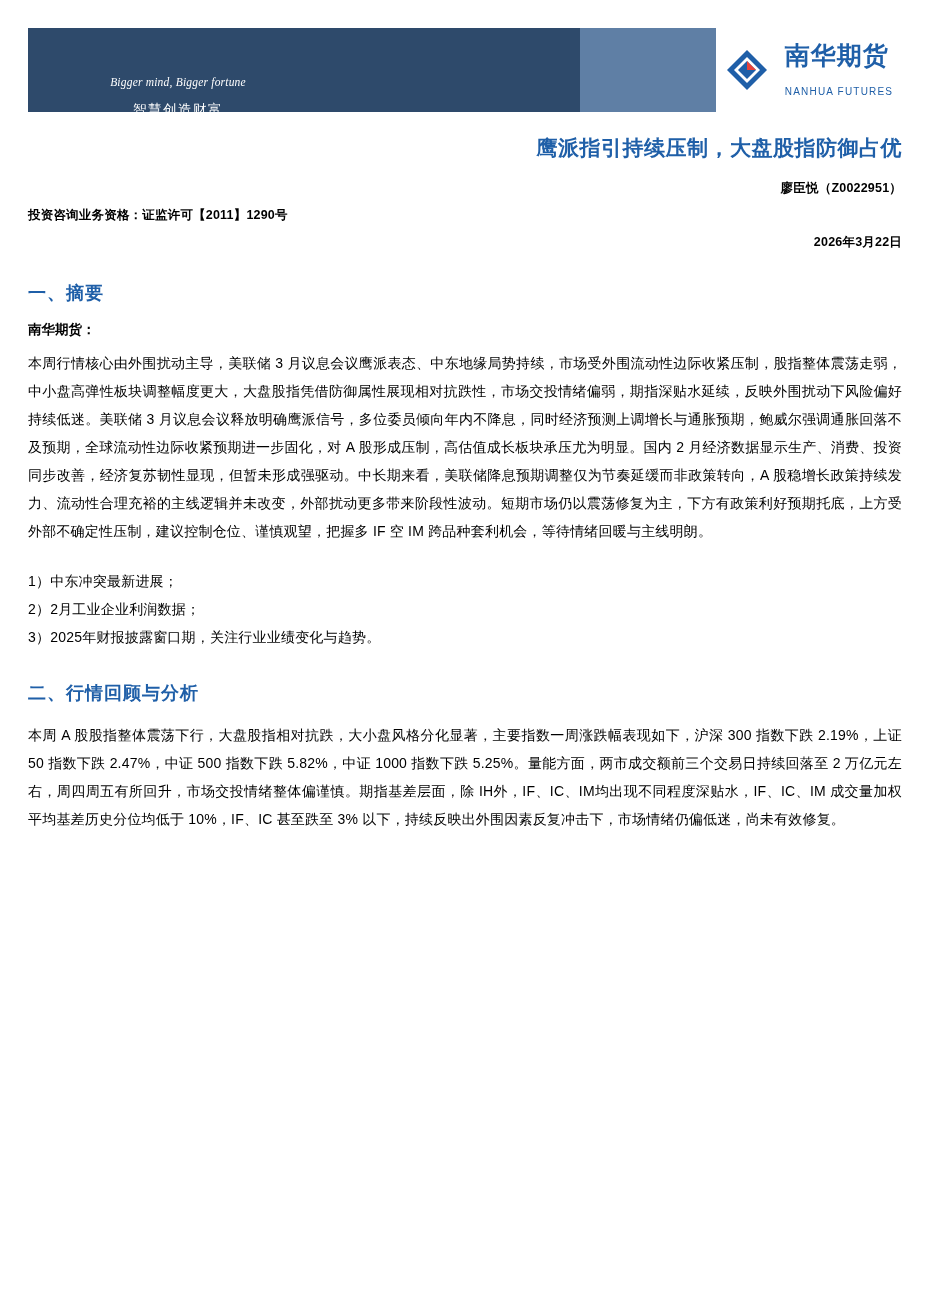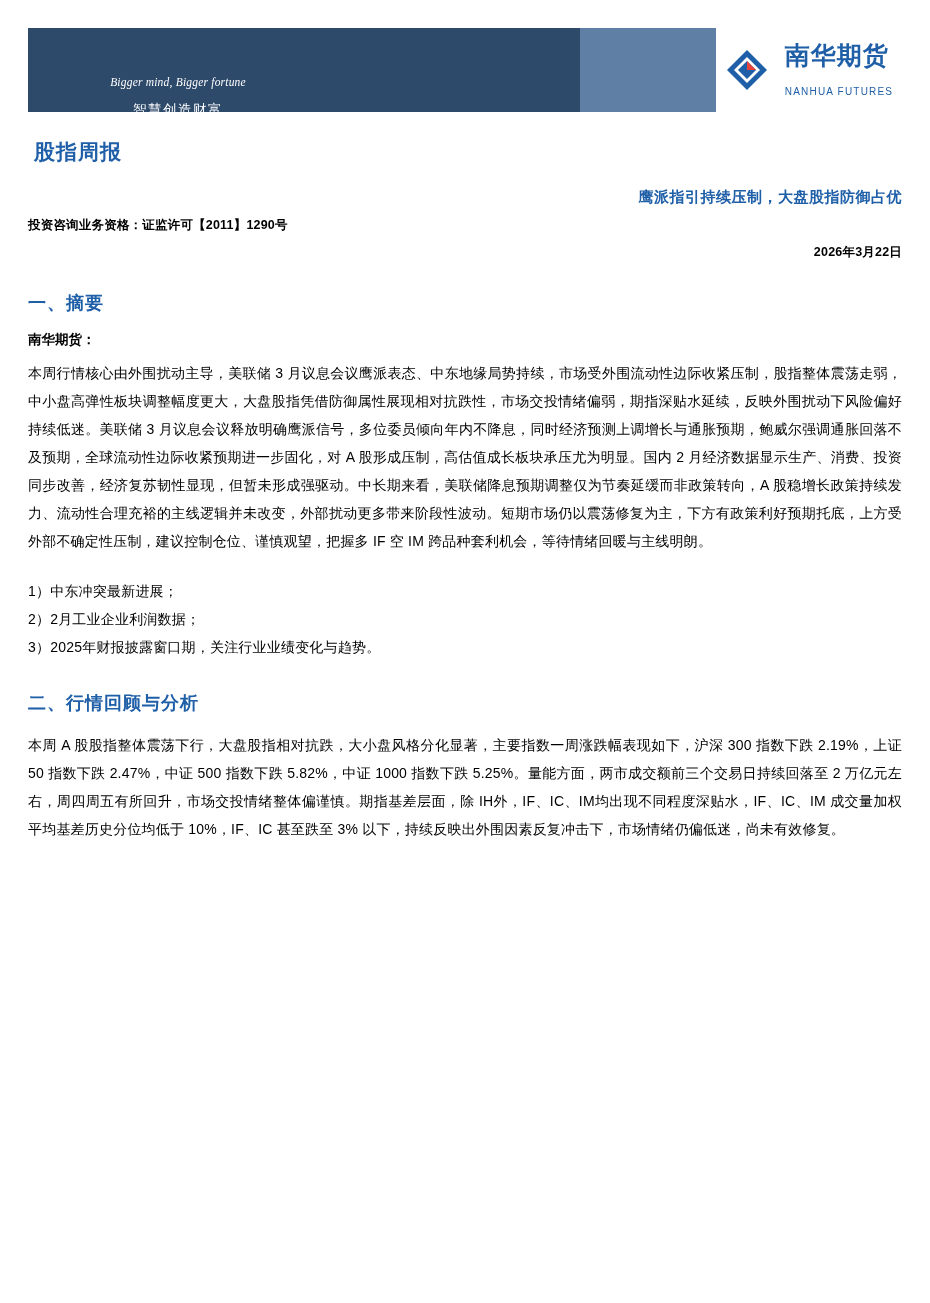--- a/index.html
+++ b/index.html
@@ -97,21 +97,21 @@
   }
   .doc-type {
     color: #1f5fa8;
     font-size: 21px;
     font-weight: bold;
     margin: 26px 0 0 6px;
     letter-spacing: 1px;
   }
   .doc-title {
     color: #1f5fa8;
-    font-size: 15px;
+    font-size: 21px;
     font-weight: bold;
     text-align: right;
     margin-top: 22px;
     letter-spacing: 0.5px;
   }
   .byline {
     text-align: right;
     font-size: 12.5px;
     font-weight: bold;
     margin-top: 18px;
@@ -184,22 +184,22 @@
         <span class="logo-text">
           <span class="logo-cn">南华期货</span>
           <div class="logo-en">NANHUA FUTURES</div>
         </span>
       </div>
     </div>
   </div>
 
   <div class="content">
 
-    <div class="doc-type">股指周报</div>
     <div class="doc-title">鹰派指引持续压制，大盘股指防御占优</div>
+    <div class="byline">廖臣悦（Z0022951）</div>
     <div class="qualification">投资咨询业务资格：证监许可【2011】1290号</div>
     <div class="docdate">2026年3月22日</div>
 
     <div class="section-heading">一、摘要</div>
     <div class="sub-label">南华期货：</div>
     <div class="para">本周行情核心由外围扰动主导，美联储 3 月议息会议鹰派表态、中东地缘局势持续，市场受外围流动性边际收紧压制，股指整体震荡走弱，中小盘高弹性板块调整幅度更大，大盘股指凭借防御属性展现相对抗跌性，市场交投情绪偏弱，期指深贴水延续，反映外围扰动下风险偏好持续低迷。美联储 3 月议息会议释放明确鹰派信号，多位委员倾向年内不降息，同时经济预测上调增长与通胀预期，鲍威尔强调通胀回落不及预期，全球流动性边际收紧预期进一步固化，对 A 股形成压制，高估值成长板块承压尤为明显。国内 2 月经济数据显示生产、消费、投资同步改善，经济复苏韧性显现，但暂未形成强驱动。中长期来看，美联储降息预期调整仅为节奏延缓而非政策转向，A 股稳增长政策持续发力、流动性合理充裕的主线逻辑并未改变，外部扰动更多带来阶段性波动。短期市场仍以震荡修复为主，下方有政策利好预期托底，上方受外部不确定性压制，建议控制仓位、谨慎观望，把握多 IF 空 IM 跨品种套利机会，等待情绪回暖与主线明朗。</div>
 
     <div class="gap-md"></div>
 
     <div class="list-item">1）中东冲突最新进展；</div>

